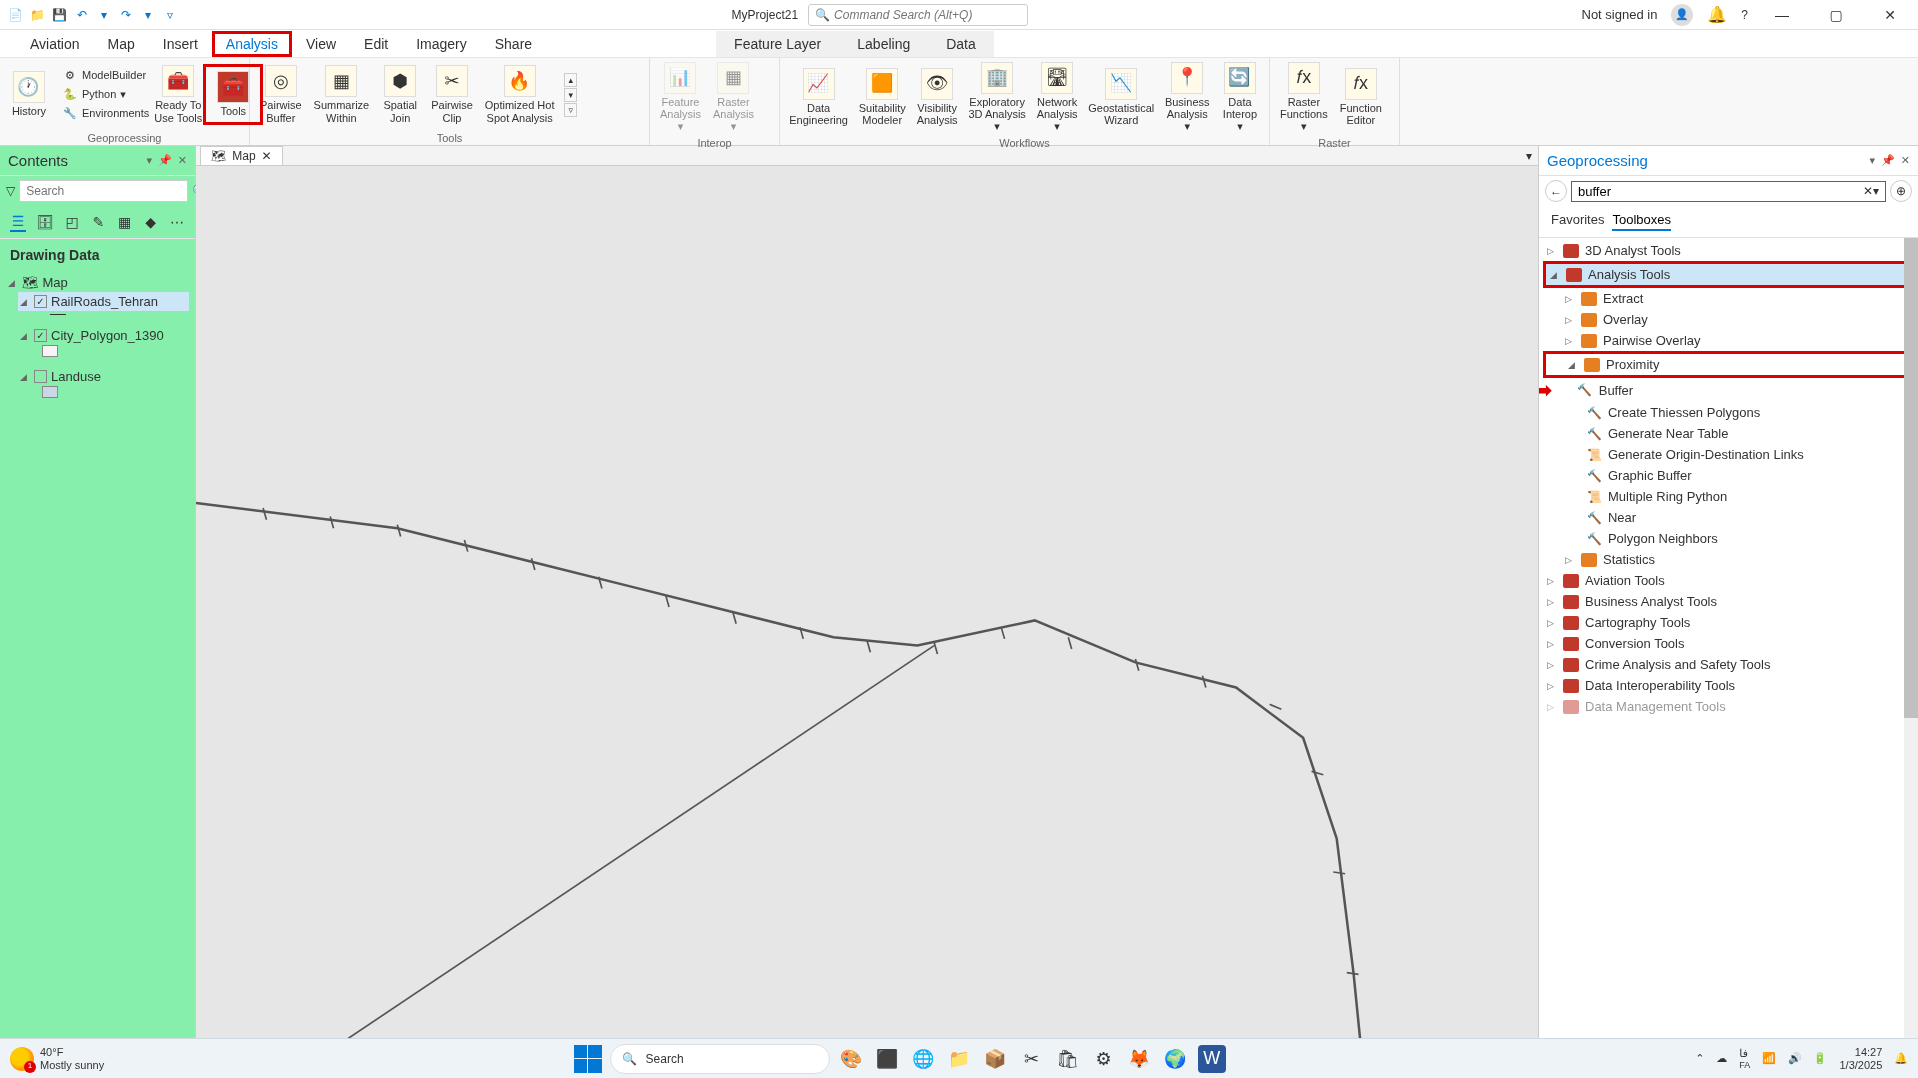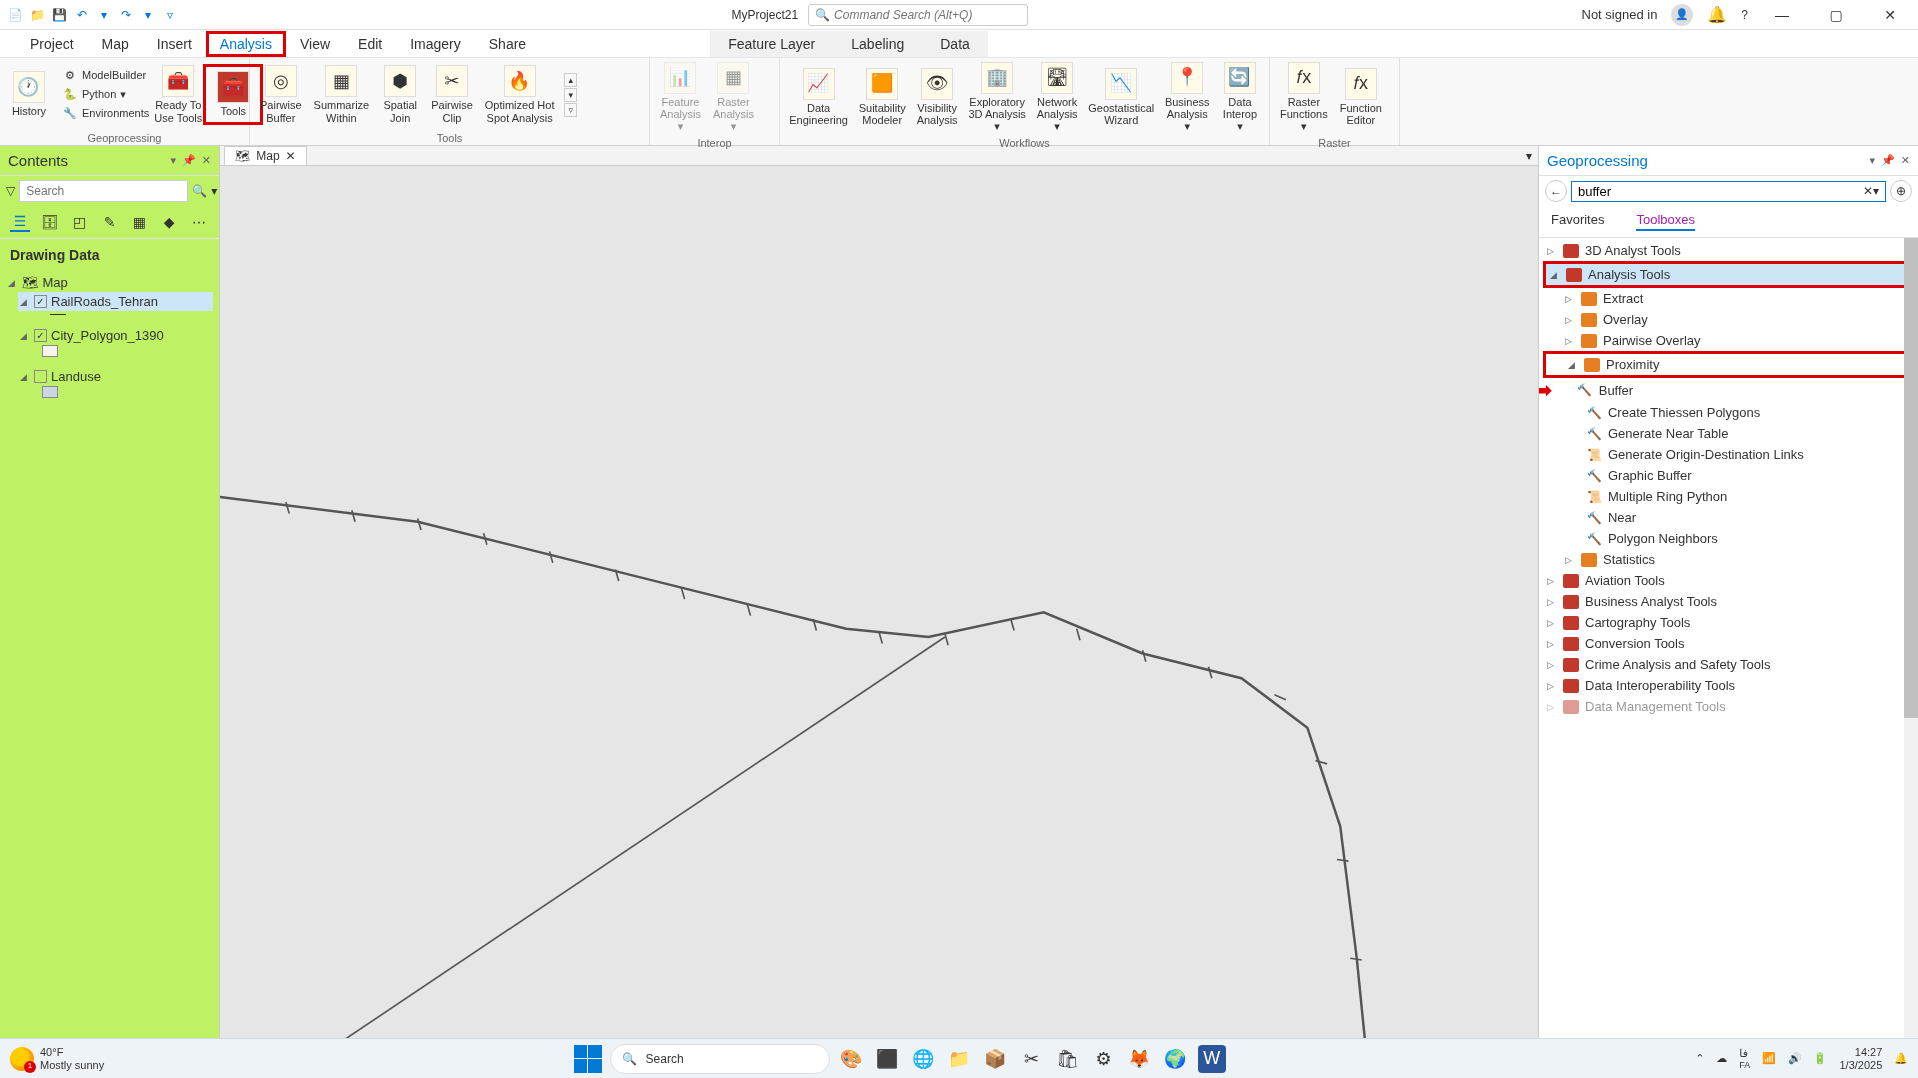--- a/index.html
+++ b/index.html
@@ -35,21 +35,21 @@
 .rbtn .ricon { width: 32px; height: 32px; background: #fffbe8; border: 1px solid #ddd; margin-bottom: 2px; display: flex; align-items: center; justify-content: center; font-size: 18px; }
 .rbtn.small { flex-direction: row; min-width: auto; padding: 1px 4px; gap: 4px; }
 .rbtn.small .ricon { width: 16px; height: 16px; font-size: 11px; margin: 0; border: none; background: none; }
 .rvstack { display: flex; flex-direction: column; gap: 1px; }
 .tools-red { border: 3px solid #d00; padding: 2px; }
 
 
 .main { display: flex; height: calc(100% - 30px - 28px - 88px - 40px); }
 
 
-.contents { width: 220px; border-right: 1px solid #ccc; background: #bef264; display: flex; flex-direction: column; }
+.contents { width: 196px; border-right: 1px solid #ccc; background: #86efac; display: flex; flex-direction: column; }
 .pane-header { height: 30px; display: flex; align-items: center; justify-content: space-between; padding: 0 8px; font-size: 15px; border-bottom: 1px solid #e0e0e0; }
 .pane-header .controls { display: flex; gap: 6px; font-size: 11px; color: #666; }
 .contents .search-row { display: flex; padding: 4px 6px; gap: 4px; align-items: center; }
 .contents .search-row input { flex: 1; border: 1px solid #ccc; padding: 3px 6px; font-size: 12px; }
 .contents .view-icons { display: flex; gap: 10px; padding: 6px 10px; border-bottom: 1px solid #e5e5e5; }
 .contents .view-icons span { width: 20px; height: 20px; display: flex; align-items: center; justify-content: center; font-size: 14px; }
 .contents .drawing-order { padding: 8px 10px; font-weight: bold; font-size: 14px; }
 .toc { padding: 2px 6px; }
 .toc .node { display: flex; align-items: center; gap: 4px; padding: 2px 2px; font-size: 13px; }
 .toc .node.selected { background: #cce6f7; }
@@ -66,22 +66,22 @@
 .mapview svg { width: 100%; height: 100%; }
 
 
 .gp { width: 380px; border-left: 1px solid #ccc; background: #fff; display: flex; flex-direction: column; }
 .gp .pane-header { color: #0078d4; }
 .gp .search-row { display: flex; padding: 4px 6px; gap: 4px; align-items: center; }
 .gp .search-row .back { width: 22px; height: 22px; border: 1px solid #ccc; border-radius: 50%; display: flex; align-items: center; justify-content: center; }
 .gp .search-row .field { flex: 1; border: 1px solid #0078d4; display: flex; align-items: center; padding: 2px 6px; }
 .gp .search-row .field input { flex: 1; border: none; outline: none; font-size: 13px; }
 .gp .search-row .plus { width: 22px; height: 22px; border: 1px solid #ccc; border-radius: 50%; display: flex; align-items: center; justify-content: center; }
-.gp .gp-tabs { display: flex; gap: 32px; padding: 6px 12px; font-size: 13px; border-bottom: 1px solid #e0e0e0; }
-.gp .gp-tabs .gtab.active { color: #a21caf; border-bottom: 2px solid #0078d4; padding-bottom: 2px; }
+.gp .gp-tabs { display: flex; gap: 8px; padding: 6px 12px; font-size: 13px; border-bottom: 1px solid #e0e0e0; }
+.gp .gp-tabs .gtab.active { color: #000000; border-bottom: 2px solid #0078d4; padding-bottom: 2px; }
 .gp .tree { flex: 1; overflow-y: auto; padding: 2px 4px; position: relative; }
 .gp .tnode { display: flex; align-items: center; gap: 6px; padding: 3px 4px; font-size: 13px; }
 .gp .tnode .exp { width: 10px; font-size: 9px; color: #666; }
 .gp .tnode .tb-icon { width: 16px; height: 14px; background: #c0392b; border-radius: 2px; }
 .gp .tnode .ts-icon { width: 16px; height: 14px; background: #e67e22; border-radius: 2px; }
 .gp .tnode .tool-icon { font-size: 12px; }
 .gp .tnode.highlighted { border: 3px solid #d00; background: #cce6f7; }
 .gp .tnode.hl2 { border: 3px solid #d00; }
 .gp .arrow-red { color: #d00; font-size: 20px; font-weight: bold; }
 .gp .scrollbar { position: absolute; right: 0; top: 0; width: 14px; height: 100%; background: #f0f0f0; }
@@ -126,21 +126,21 @@
     <span class="avatar">👤</span>
     <span class="notif">🔔</span>
     <span>?</span>
     <span class="win-btn">—</span>
     <span class="win-btn">▢</span>
     <span class="win-btn">✕</span>
   </div>
 </div>
 
 <div class="ribbon-tabs">
-  <div class="tab">Project</div>
+  <div class="tab">Aviation</div>
   <div class="tab">Map</div>
   <div class="tab">Insert</div>
   <div class="tab active highlighted">Analysis</div>
   <div class="tab">View</div>
   <div class="tab">Edit</div>
   <div class="tab">Imagery</div>
   <div class="tab">Share</div>
   <div class="ctx-tabs">
     <div class="ctx-tab">Feature Layer</div>
     <div class="ctx-tab">Labeling</div>

